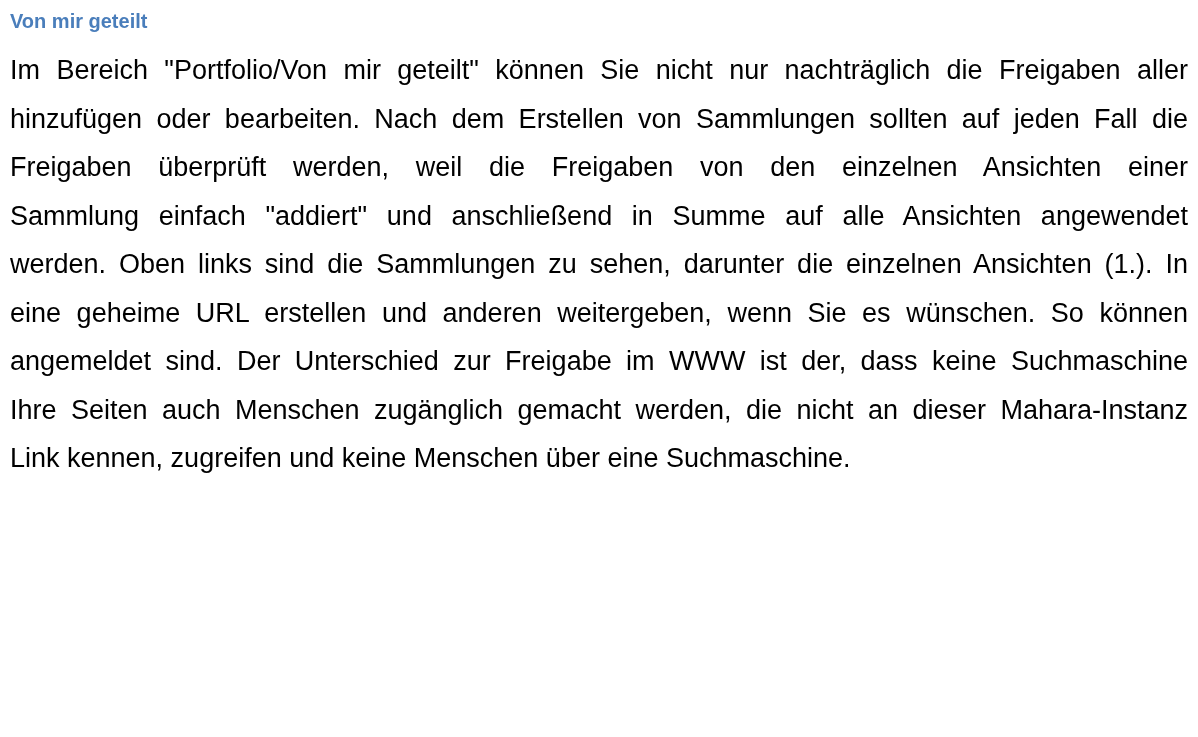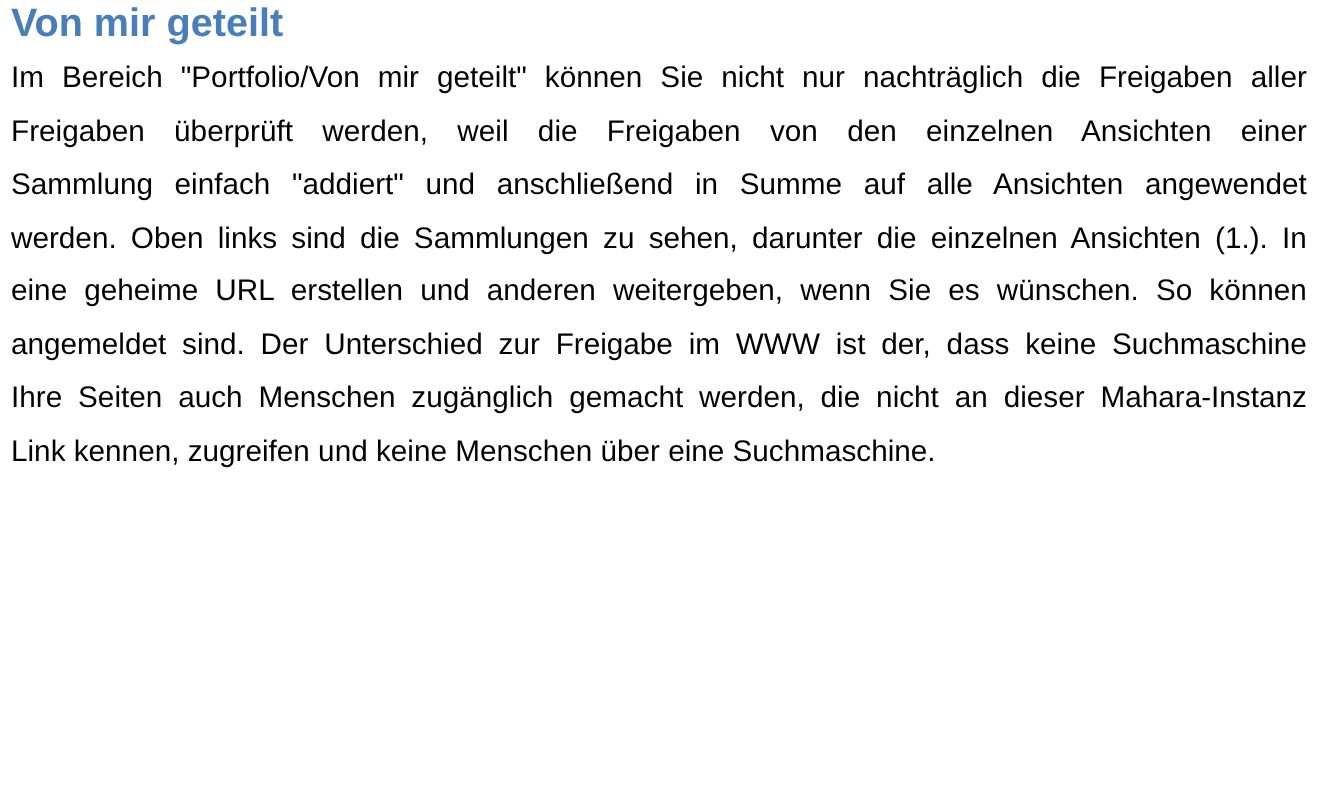--- a/index.html
+++ b/index.html
@@ -13,21 +13,21 @@
   .page {
     box-sizing: border-box;
     width: 1198px;
     height: 737px;
     padding: 0 10px;
     font-family: "Liberation Sans", sans-serif;
   }
   .heading {
     margin: 2px 0 6px 0;
     font-family: "Liberation Sans", sans-serif;
-    font-size: 36px;
+    font-size: 20px;
     font-weight: bold;
     line-height: 38px;
     color: #4A7EBB;
   }
   .para {
     margin: 0;
   }
   .line {
     font-family: "Liberation Sans", sans-serif;
     font-size: 27px;
@@ -42,20 +42,21 @@
     text-align-last: left;
   }
 </style>
 </head>
 <body>
 
 <div class="page">
   <h1 class="heading">Von mir geteilt</h1>
   <div class="para">
     <div class="line">Im Bereich "Portfolio/Von mir geteilt" können Sie nicht nur nachträglich die Freigaben aller</div>
+    <div class="line">hinzufügen oder bearbeiten. Nach dem Erstellen von Sammlungen sollten auf jeden Fall die</div>
     <div class="line">Freigaben überprüft werden, weil die Freigaben von den einzelnen Ansichten einer</div>
     <div class="line">Sammlung einfach "addiert" und anschließend in Summe auf alle Ansichten angewendet</div>
     <div class="line">werden. Oben links sind die Sammlungen zu sehen, darunter die einzelnen Ansichten (1.). In</div>
     <div class="line">eine geheime URL erstellen und anderen weitergeben, wenn Sie es wünschen. So können</div>
     <div class="line">angemeldet sind. Der Unterschied zur Freigabe im WWW ist der, dass keine Suchmaschine</div>
     <div class="line">Ihre Seiten auch Menschen zugänglich gemacht werden, die nicht an dieser Mahara-Instanz</div>
     <div class="line last">Link kennen, zugreifen und keine Menschen über eine Suchmaschine.</div>
   </div>
 </div>
 

